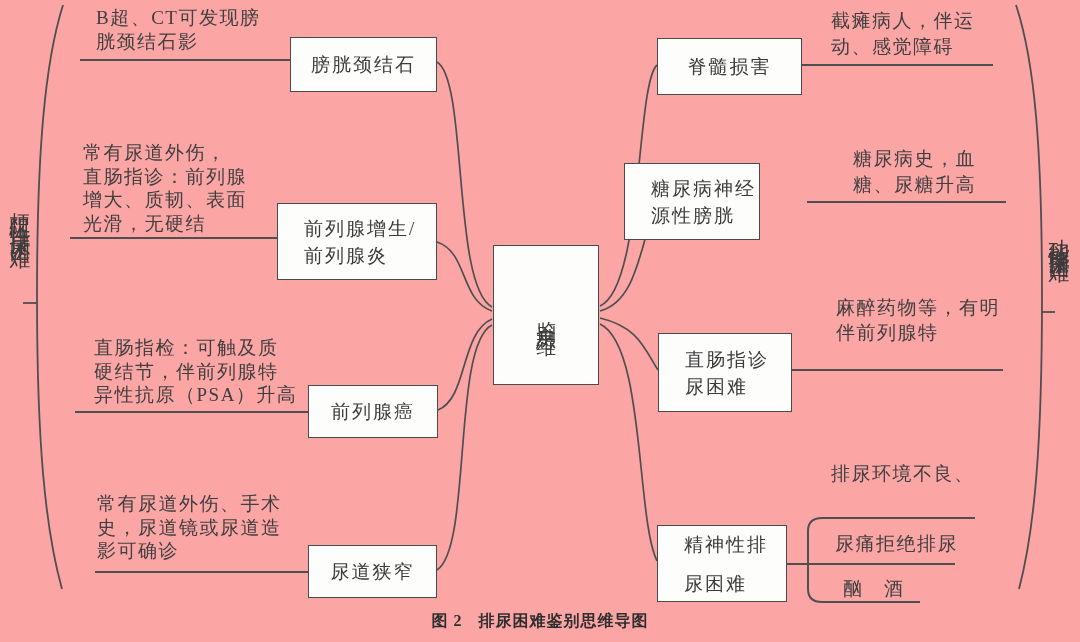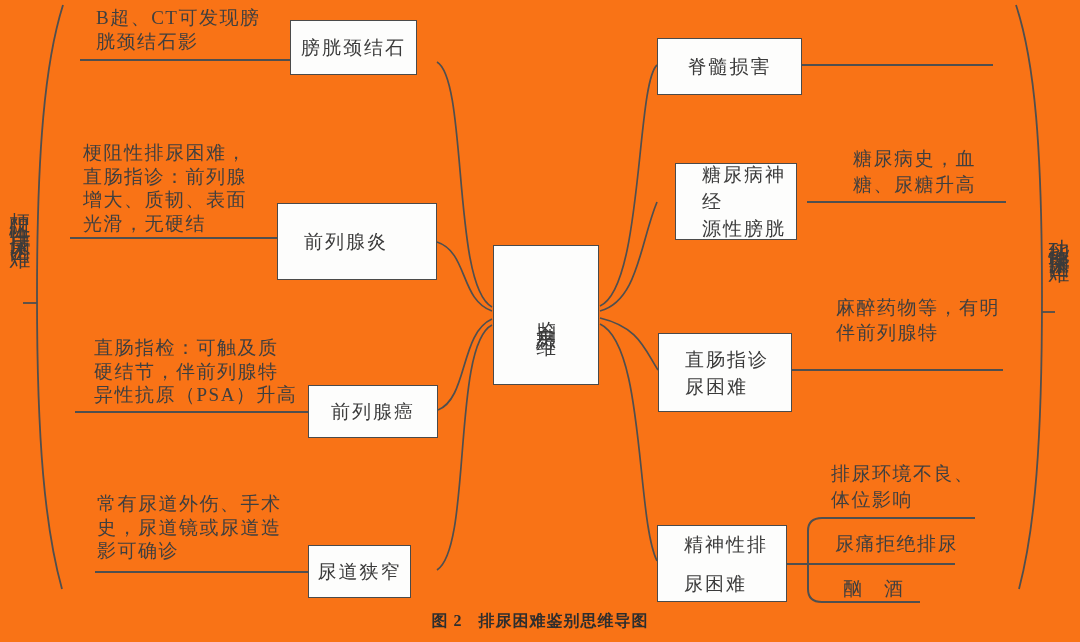--- a/index.html
+++ b/index.html
@@ -3,21 +3,21 @@
 <meta charset="utf-8">
 <style>
   html,body{margin:0;padding:0;}
   body{
     font-family:"Liberation Serif","DejaVu Serif",serif;
     background:#ffffff;
   }
   .stage{
     position:relative;
     width:1080px;height:642px;
-    background:#f97316;
+    background:#fca5a5;
     overflow:hidden;
     color:#3b3b3b;
   }
   .connector-layer{
     position:absolute;left:0;top:0;width:1080px;height:642px;
   }
   .connector-layer path, .connector-layer line{
     fill:none;stroke:#4f4f4f;
   }
   .box{
@@ -109,81 +109,85 @@
 
     <path stroke-width="2" d="M975,518 L822,518 Q808,518 808,531 L808,589 Q808,602 822,602 L920,602"></path>
     <path stroke-width="2" d="M787,564 L955,564"></path>
   </svg>
 
   <div class="note" style="left:96px;top:6px;">
     <div>B超、CT可发现膀</div>
     <div>胱颈结石影</div>
   </div>
   <div class="note" style="left:83px;top:141px;">
-    <div>梗阻性排尿困难，</div>
+    <div>常有尿道外伤，</div>
     <div>直肠指诊：前列腺</div>
     <div>增大、质韧、表面</div>
     <div>光滑，无硬结</div>
   </div>
   <div class="note" style="left:86px;top:336px;margin-left:8px;">
     <div>直肠指检：可触及质</div>
     <div>硬结节，伴前列腺特</div>
     <div>异性抗原（PSA）升高</div>
   </div>
   <div class="note" style="left:97px;top:492px;">
     <div>常有尿道外伤、手术</div>
     <div>史，尿道镜或尿道造</div>
     <div>影可确诊</div>
   </div>
 
-  <div class="box centered" style="left:290px;top:20px;width:127px;height:55px;">
+  <div class="box centered" style="left:290px;top:37px;width:147px;height:55px;">
     <div>膀胱颈结石</div>
   </div>
   <div class="box leftpad" style="left:277px;top:203px;width:160px;height:77px;">
+    <div>前列腺增生/</div>
     <div>前列腺炎</div>
   </div>
   <div class="box centered" style="left:308px;top:385px;width:130px;height:53px;">
     <div>前列腺癌</div>
   </div>
-  <div class="box centered" style="left:308px;top:545px;width:103px;height:53px;">
+  <div class="box centered" style="left:308px;top:545px;width:129px;height:53px;">
     <div>尿道狭窄</div>
   </div>
 
   <div class="box vcenter" style="left:493px;top:245px;width:106px;height:140px;">
     <div class="vtext">鉴别思维</div>
   </div>
 
   <div class="box centered" style="left:657px;top:38px;width:145px;height:57px;">
     <div>脊髓损害</div>
   </div>
-  <div class="box leftpad" style="left:675px;top:163px;width:122px;height:77px;">
+  <div class="box leftpad" style="left:624px;top:163px;width:136px;height:77px;">
     <div>糖尿病神经</div>
     <div>源性膀胱</div>
   </div>
   <div class="box leftpad" style="left:658px;top:333px;width:134px;height:79px;">
     <div>直肠指诊</div>
     <div>尿困难</div>
   </div>
   <div class="box leftpad" style="left:657px;top:525px;width:130px;height:77px;gap:12px;">
     <div>精神性排</div>
     <div>尿困难</div>
   </div>
 
+  <div class="note wide" style="left:831px;top:8px;">
+    <div>截瘫病人，伴运</div>
+    <div>动、感觉障碍</div>
+  </div>
   <div class="note wide" style="left:853px;top:146px;">
     <div>糖尿病史，血</div>
     <div>糖、尿糖升高</div>
   </div>
   <div class="note" style="left:836px;top:296px;line-height:24.5px;">
     <div>麻醉药物等，有明</div>
     <div>伴前列腺特</div>
   </div>
 
   <div class="note wide" style="left:831px;top:461px;">
     <div>排尿环境不良、</div>
-    <div>体位影响</div>
   </div>
   <div class="note" style="left:835px;top:532px;">
     <div>尿痛拒绝排尿</div>
   </div>
   <div class="note" style="left:843px;top:577px;">
     <div>酗　酒</div>
   </div>
 
   <div class="vlabel" style="left:6px;top:196px;">梗阻性排尿困难</div>
   <div class="vlabel" style="left:1045px;top:222px;letter-spacing:4px;">功能性排尿困难</div>

